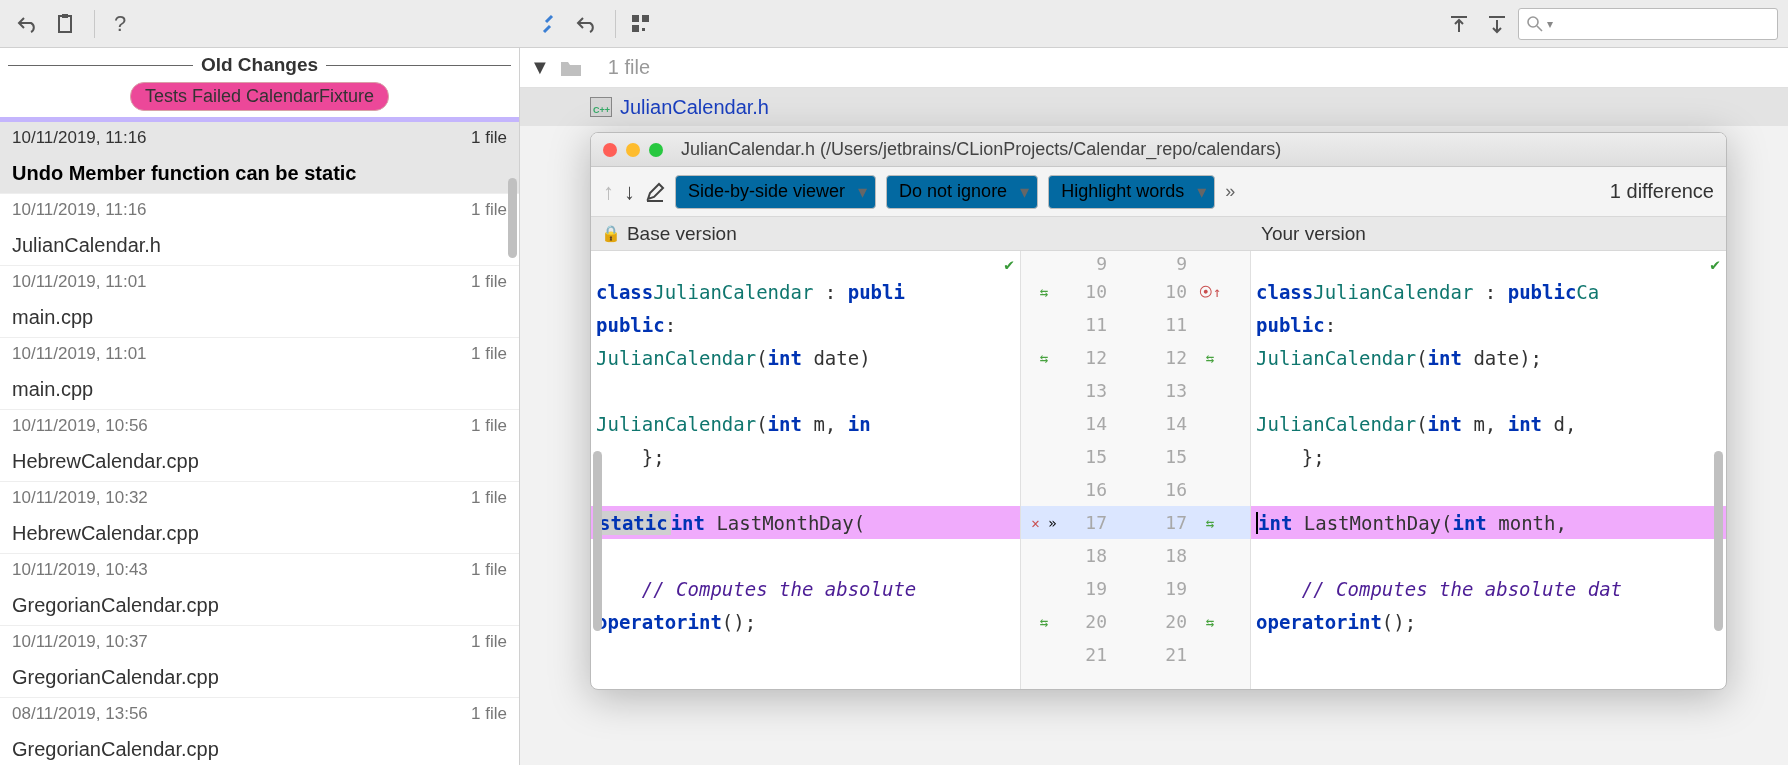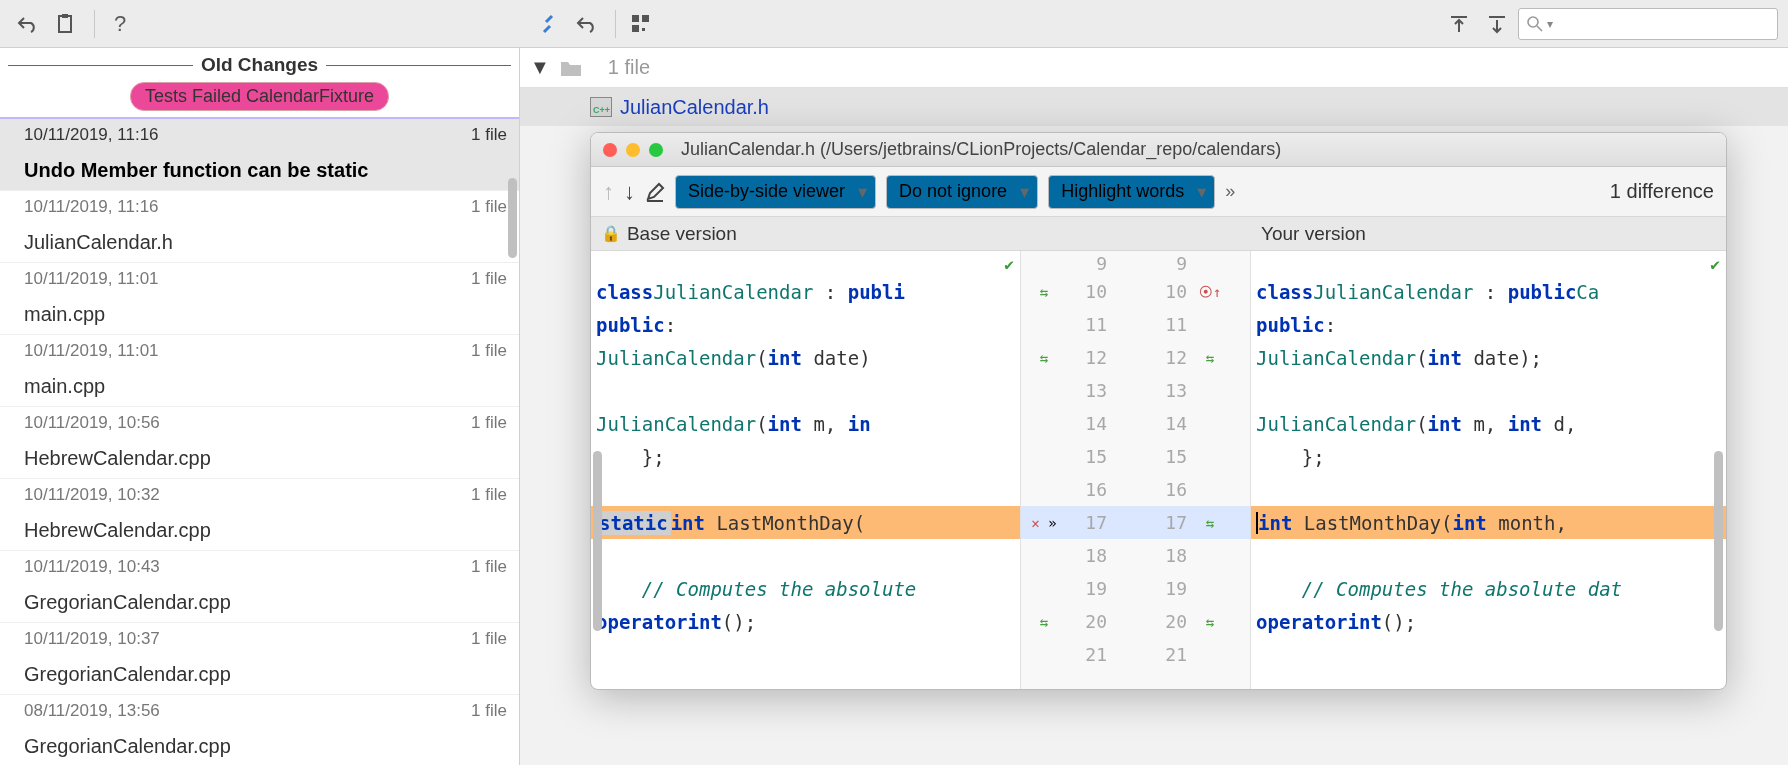--- a/index.html
+++ b/index.html
@@ -8,28 +8,28 @@
 .toolbar { height: 48px; background: #ececec; border-bottom: 1px solid #d0d0d0; display: flex; align-items: center; padding: 0 10px; }
 .tb-btn { width: 34px; height: 34px; display: flex; align-items: center; justify-content: center; margin-right: 4px; color: #5a5a5a; font-size: 18px; cursor: pointer; }
 .tb-sep { width: 1px; height: 28px; background: #c8c8c8; margin: 0 8px; }
 .toolbar-spacer { flex: 1; }
 .search-box { width: 260px; height: 32px; border: 1px solid #bbb; border-radius: 3px; background: #fff; display: flex; align-items: center; padding: 0 8px; color: #888; }
 .search-box svg { margin-right: 4px; }
 
 .main { display: flex; height: calc(100% - 48px); }
 
 .left-pane { width: 520px; background: #fff; border-right: 1px solid #d0d0d0; display: flex; flex-direction: column; position: relative; }
-.left-header { text-align: center; padding: 6px 0; border-bottom: 2px solid #c4b5fd; }
+.left-header { text-align: center; padding: 6px 0; border-bottom: 5px solid #c4b5fd; }
 .left-header-line { display: flex; align-items: center; justify-content: center; }
 .left-header-line hr { flex: 1; border: none; border-top: 1px solid #666; margin: 0 8px; }
 .left-header-title { font-weight: 700; font-size: 19px; color: #333; }
 .left-badge { display: inline-block; margin-top: 6px; padding: 3px 14px; border: 1px solid #d9a0a8; border-radius: 14px; background: #ec4899; color: #333; font-size: 18px; }
 
 .changes-list { flex: 1; overflow: hidden; }
-.change-item { padding: 6px 12px 8px 24px; border-bottom: 1px solid #eee; }
+.change-item { padding: 6px 12px 8px 12px; border-bottom: 1px solid #eee; }
 .change-item .row1 { display: flex; justify-content: space-between; color: #777; font-size: 17px; }
 .change-item .row2 { font-size: 20px; color: #333; margin-top: 14px; }
 .change-item.selected { background: #e6e6e6; }
 .change-item.selected .row1 { color: #333; }
 .change-item.selected .row2 { font-weight: 700; color: #000; }
 .left-scrollbar { position: absolute; right: 2px; top: 130px; width: 9px; height: 80px; background: #c0c0c0; border-radius: 5px; }
 
 .right-pane { flex: 1; display: flex; flex-direction: column; background: #fff; }
 .path-bar { height: 40px; display: flex; align-items: center; padding-left: 10px; border-bottom: 1px solid #e0e0e0; font-size: 20px; }
 .path-bar .tri { color: #444; margin-right: 10px; }
@@ -68,24 +68,24 @@
 .code-pane { position: relative; overflow: hidden; }
 .code-left { width: 430px; border-right: 1px solid #e0e0e0; }
 .gutter-mid { width: 230px; background: #f8f8f8; border-right: 1px solid #e0e0e0; display: flex; flex-direction: column; }
 .code-right { flex: 1; }
 .check { position: absolute; top: 4px; font-size: 16px; color: #3a9b3a; }
 .code-left .check { right: 6px; }
 .code-right .check { right: 6px; }
 
 .code-line { height: 33px; display: flex; align-items: center; padding-left: 5px; white-space: pre; color: #333; }
 .code-line.first { height: 24px; }
-.code-line.hl { background: #fdba74; }
+.code-line.hl { background: #f0abfc; }
 .kw { color: #0033b3; font-weight: bold; }
 .cn { color: #0f766e; }
-.cm { color: #0f766e; font-style: italic; text-align: right; }
+.cm { color: #4c1d95; font-style: italic; text-align: right; }
 .static-hl { background: #cfcfcf; padding: 1px 3px; }
 .cursor { display: inline-block; width: 2px; height: 22px; background: #000; vertical-align: middle; }
 
 .gutter-row { height: 33px; display: flex; align-items: center; font-size: 18px; }
 .gutter-row.first { height: 24px; }
 .gutter-row.hl { background: #dbe6ff; }
 .gutter-row .gm-arr { width: 46px; text-align: center; font-size: 14px; }
 .gutter-row .gm-ln { width: 40px; text-align: right; color: #a8a8a8; }
 .gutter-row .gm-ln2 { width: 50px; text-align: right; color: #a8a8a8; }
 .gutter-row .gm-arr2 { width: 46px; text-align: center; font-size: 14px; }

